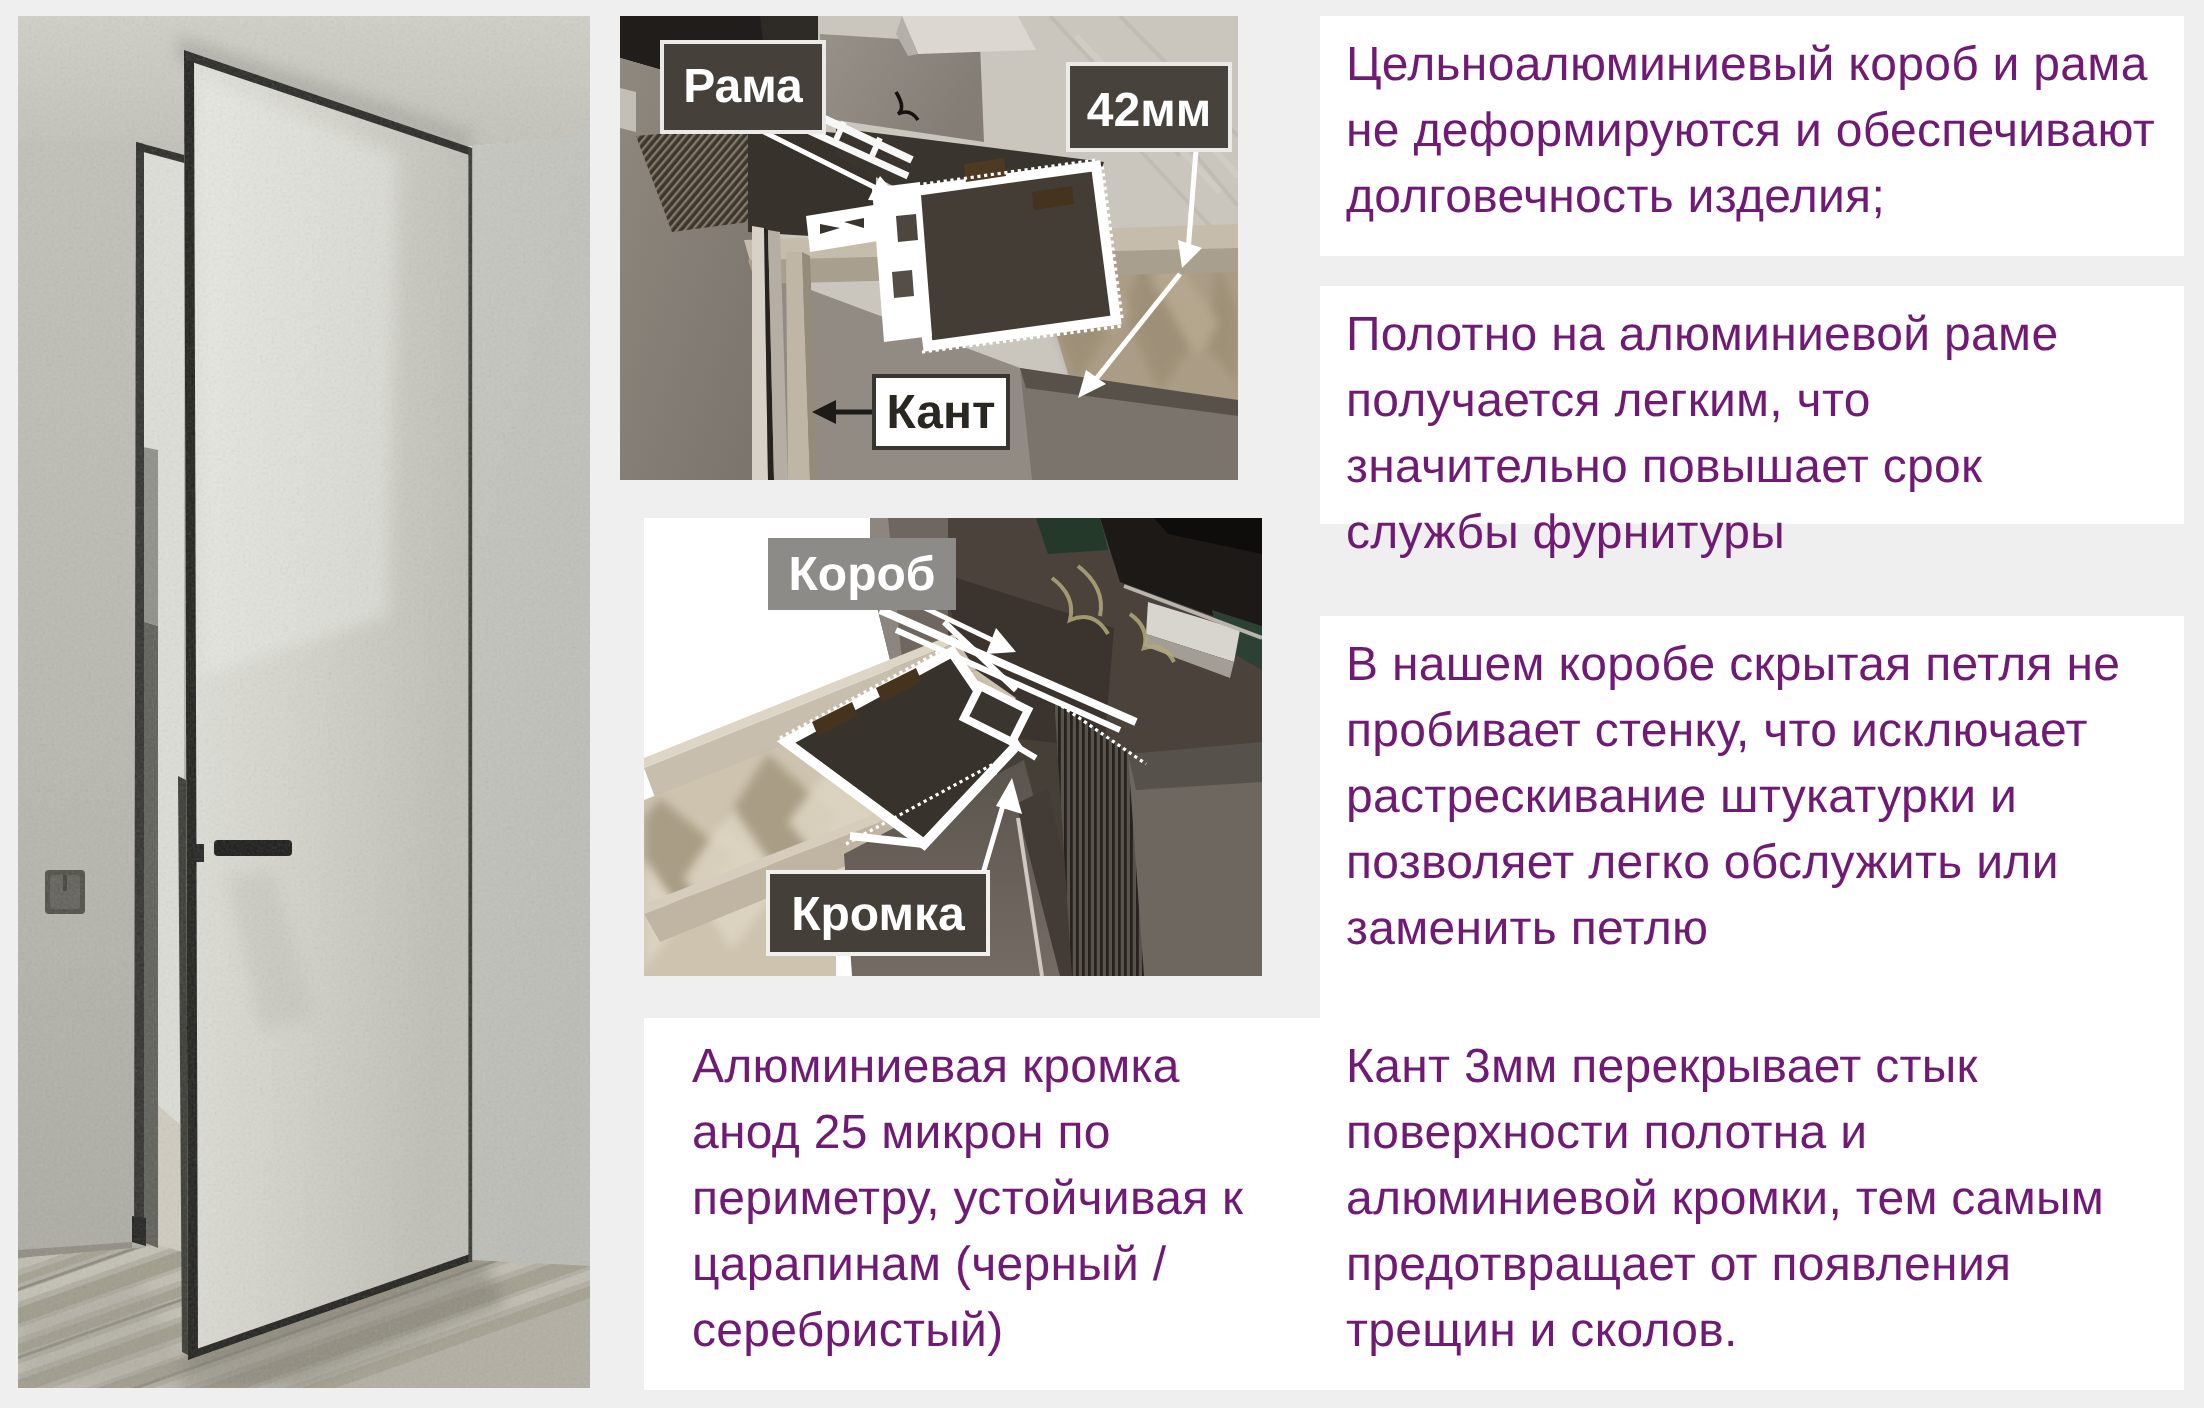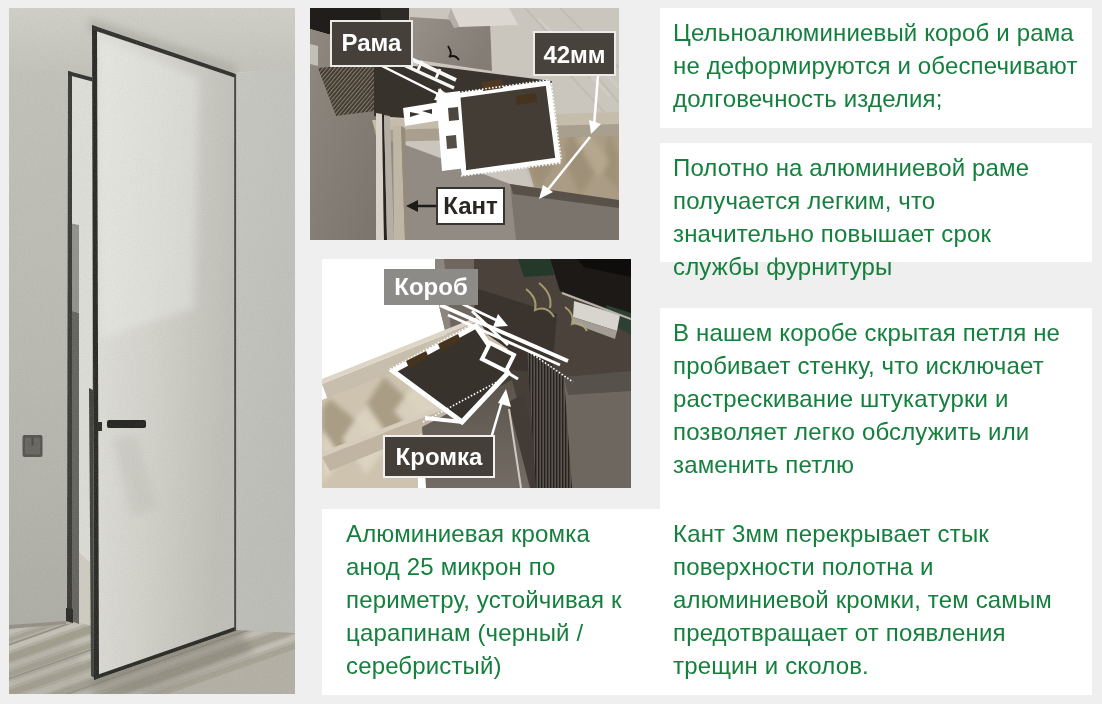--- a/index.html
+++ b/index.html
@@ -1,20 +1,20 @@
 <!DOCTYPE html>
 <html lang="ru"><head>
 <meta charset="utf-8">
 <title>Скрытая дверь</title>
 <style>
   html,body{margin:0;padding:0;}
   body{width:1102px;height:704px;background:#efefef;overflow:hidden;position:relative;
        font-family:"Liberation Sans", sans-serif;}
   .abs{position:absolute;}
-  .card{background:#ffffff;color:#15803d;font-size:24px;line-height:33px;letter-spacing:0.15px;
+  .card{background:#ffffff;color:#701a75;font-size:24px;line-height:33px;letter-spacing:0.15px;
         padding:8px 0 0 13px;box-sizing:border-box;}
 </style>
 </head>
 <body>
 
 <div class="abs" style="left:9px;top:8px;width:286px;height:686px;">
 <svg width="286" height="686" viewBox="0 0 286 686">
   <defs>
     <linearGradient id="pwallL" x1="0" y1="0" x2="0" y2="1">
       <stop offset="0" stop-color="#c1c1b9"></stop>

